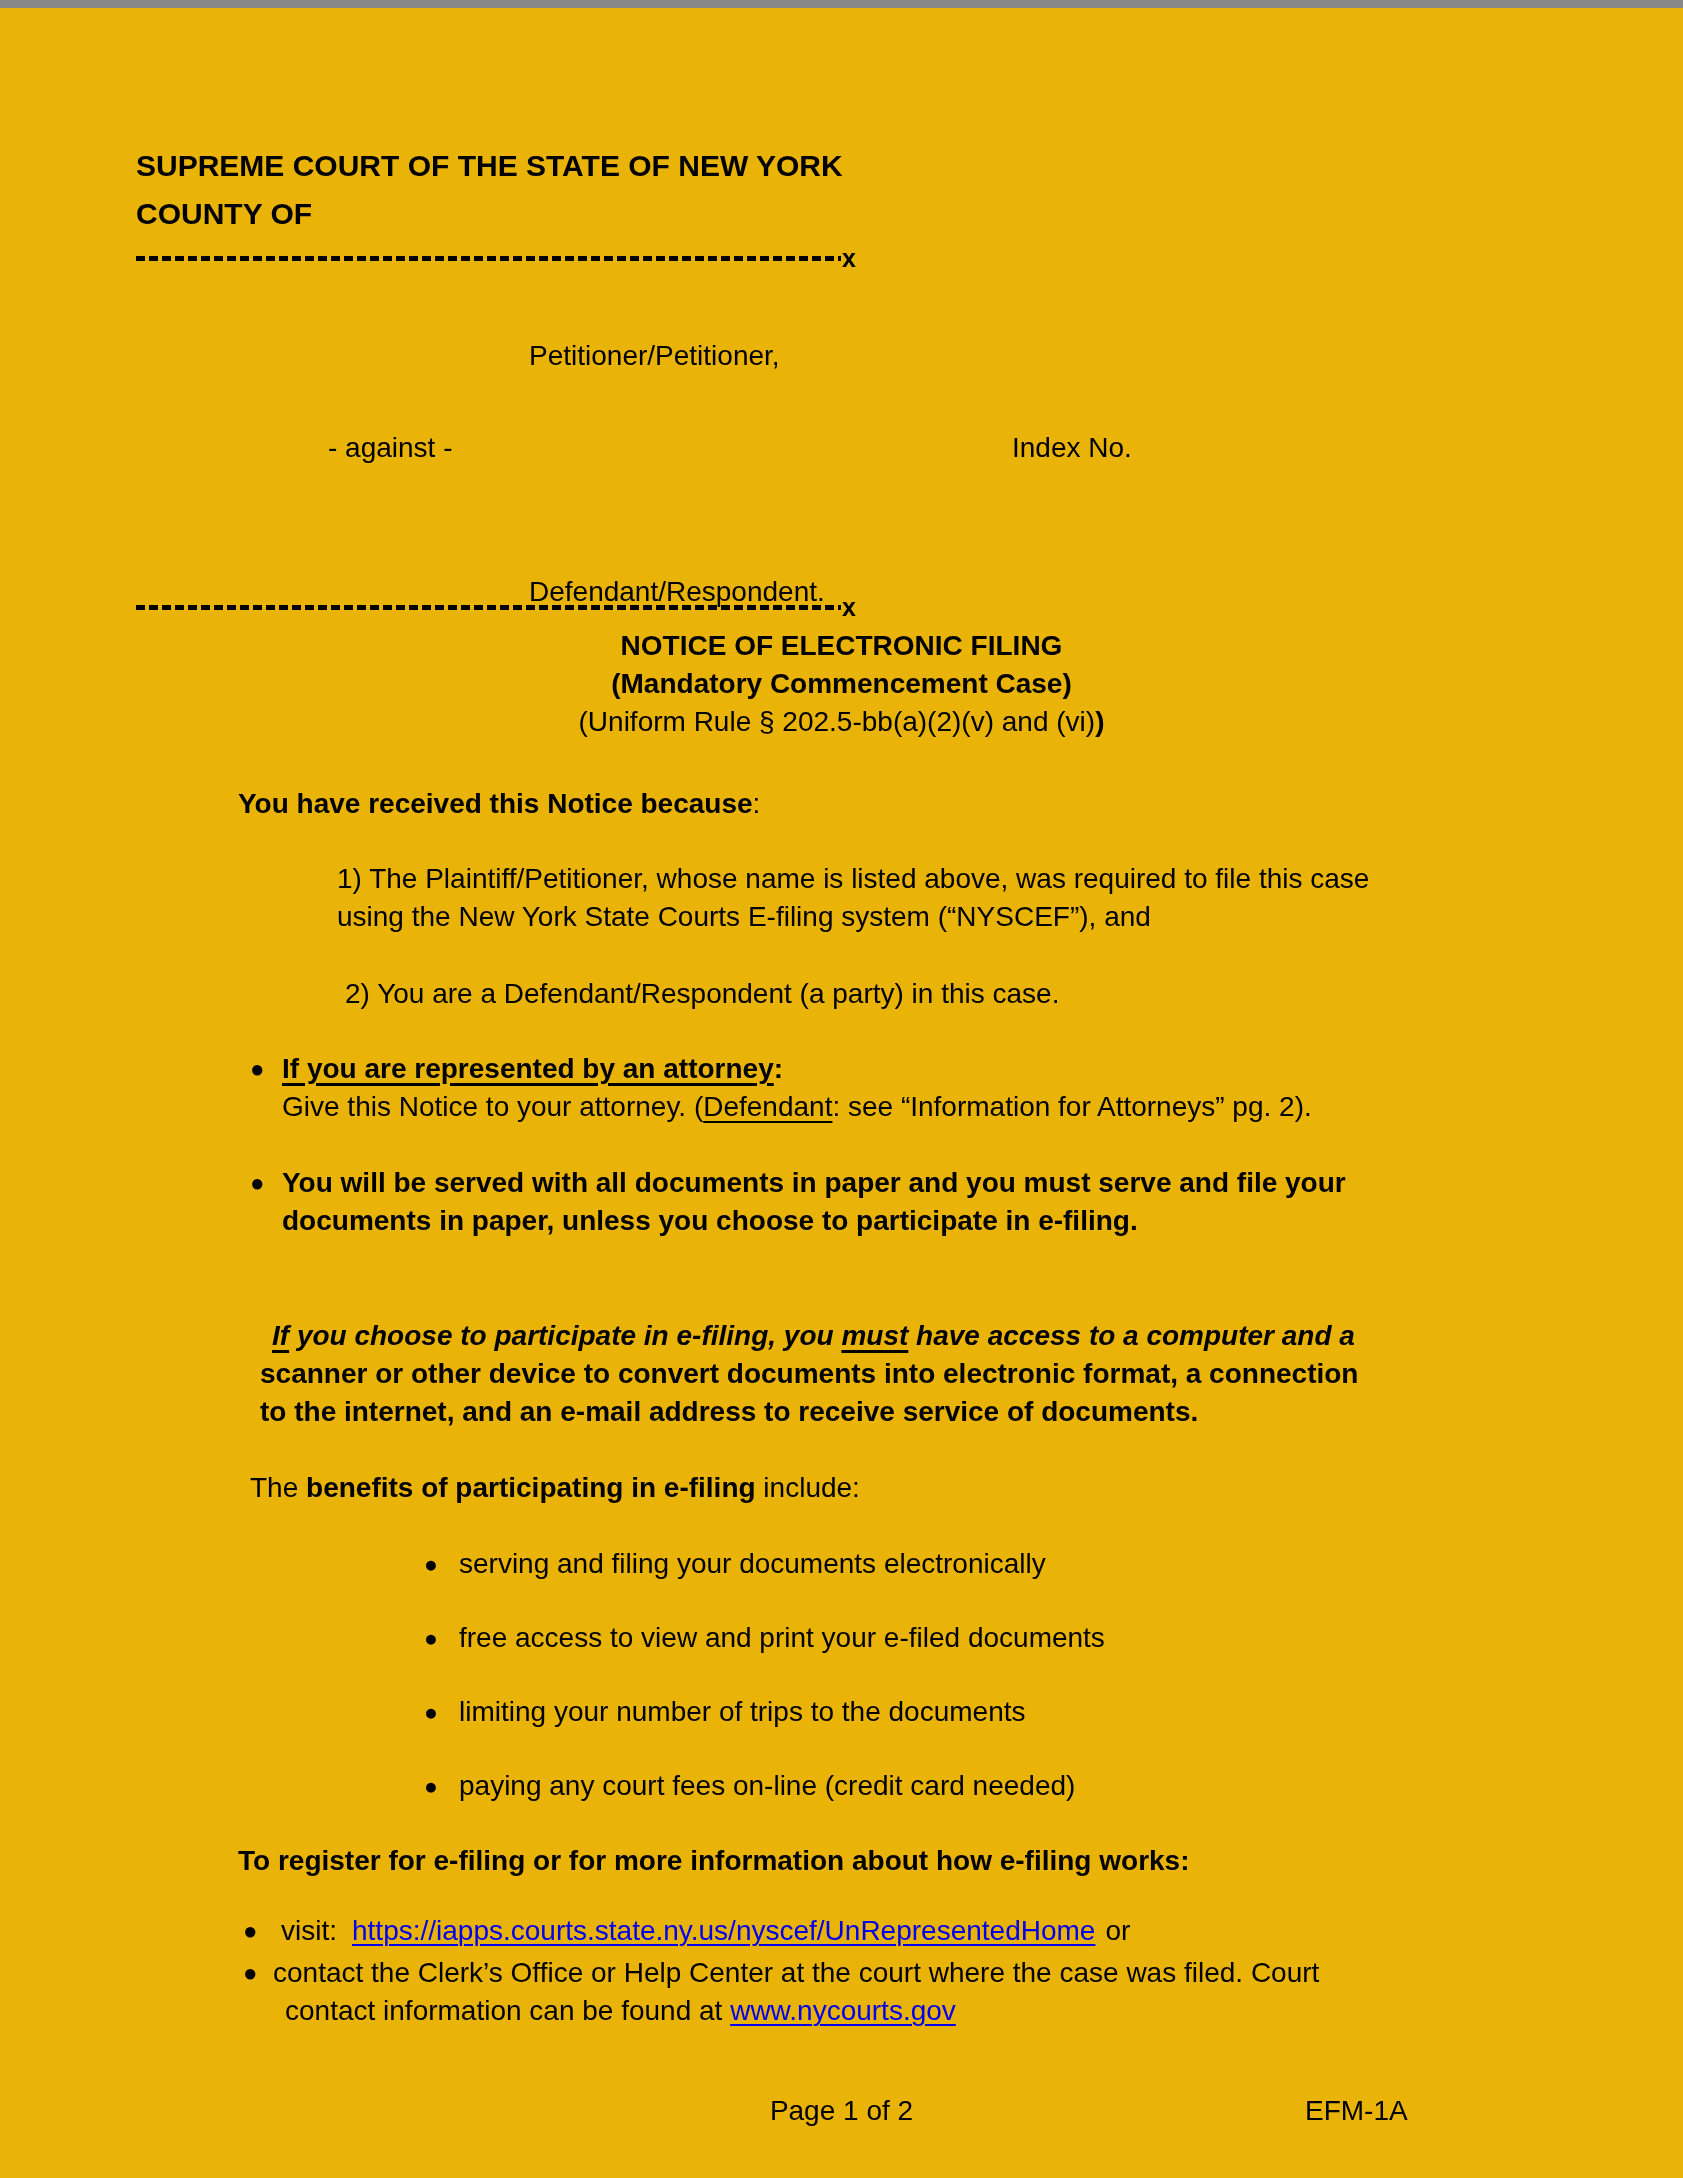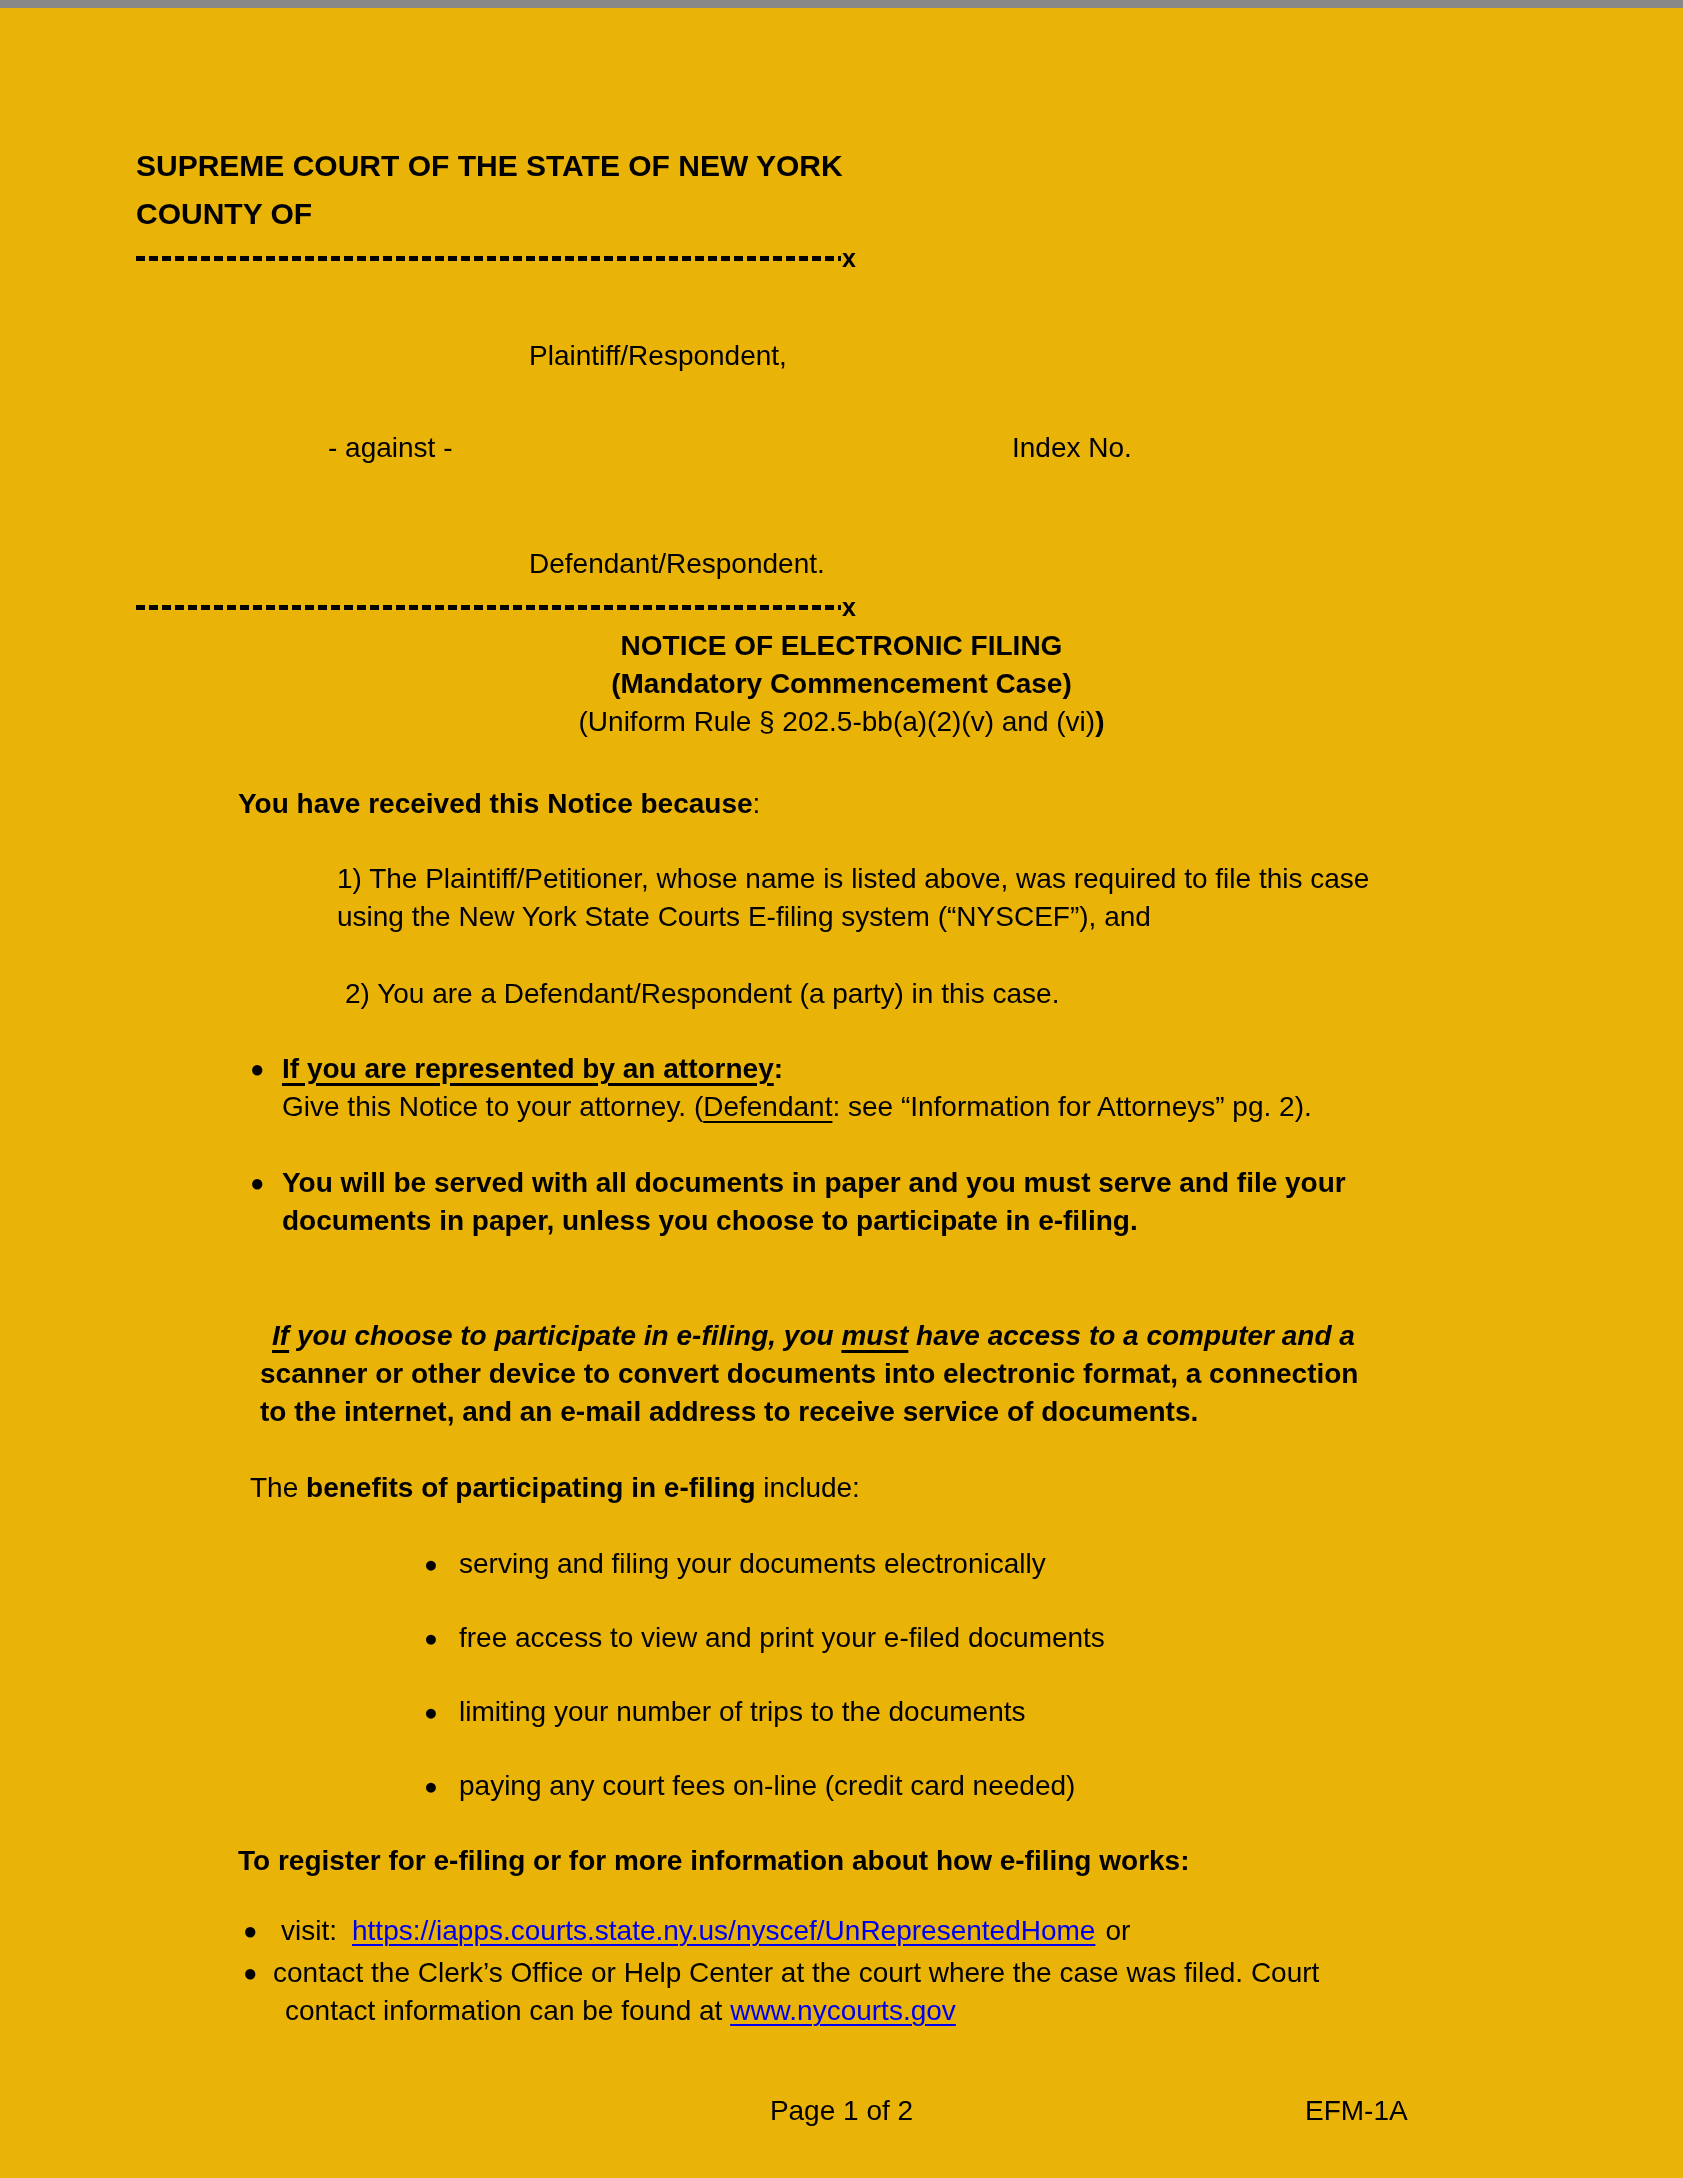--- a/index.html
+++ b/index.html
@@ -18,21 +18,21 @@
   .court-header{left:136px;top:134px;font-size:30px;font-weight:bold;line-height:48px;}
   .dashline{left:136px;display:flex;align-items:center;}
   .dashline .dashes{width:705px;height:5px;
     background:repeating-linear-gradient(90deg,#000 0 9px,transparent 9px 13px);}
   .dashline .endx{font-weight:bold;font-size:25px;line-height:25px;margin-left:1px;}
   .dash1{top:238px;}
   .dash2{top:587px;}
   .plaintiff{left:529px;top:329px;}
   .against{left:328px;top:421px;}
   .indexno{left:1012px;top:421px;}
-  .defendant{left:529px;top:537px;}
+  .defendant{left:529px;top:565px;}
   .title-block{left:0;top:619px;width:1683px;text-align:center;line-height:38px;}
   .because{left:238px;top:777px;}
   .item1{left:337px;top:852px;}
   .item2{left:345px;top:967px;}
   .bullet-sec{display:flex;}
   .bullet-sec .bullet{width:32px;flex:0 0 32px;font-size:24px;line-height:38px;}
   .rep{left:250px;top:1042px;}
   .notrep{left:250px;top:1156px;}
   .hd-underline{text-decoration:underline;text-decoration-thickness:2.5px;text-underline-offset:5px;}
   .choose{left:260px;top:1309px;}
@@ -61,21 +61,21 @@
   <div class="abs court-header">
     <div>SUPREME COURT OF THE STATE OF NEW YORK</div>
     <div>COUNTY OF</div>
   </div>
 
   <div class="abs dashline dash1">
     <span class="dashes"></span>
       <span class="endx">x</span>
   </div>
 
-  <div class="abs plaintiff">Plaintiff/Respondent,</div>
+  <div class="abs plaintiff">Petitioner/Petitioner,</div>
   <div class="abs against">- against -</div>
   <div class="abs indexno">Index No.</div>
   <div class="abs defendant">Defendant/Respondent.</div>
 
   <div class="abs dashline dash2">
     <span class="dashes"></span>
       <span class="endx">x</span>
   </div>
 
   <div class="abs title-block">

